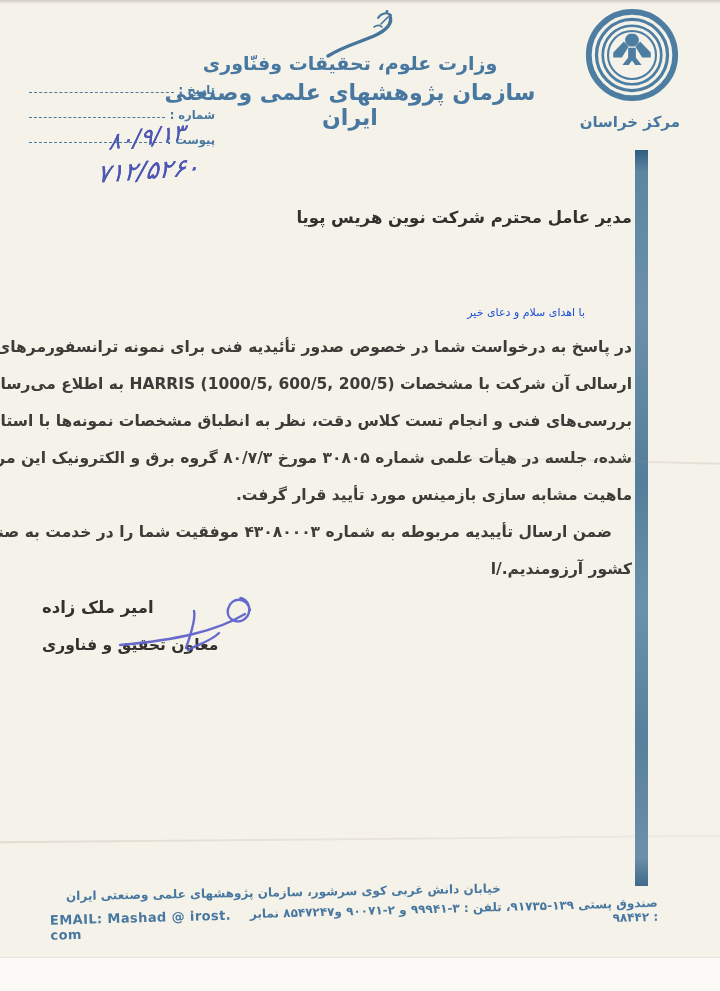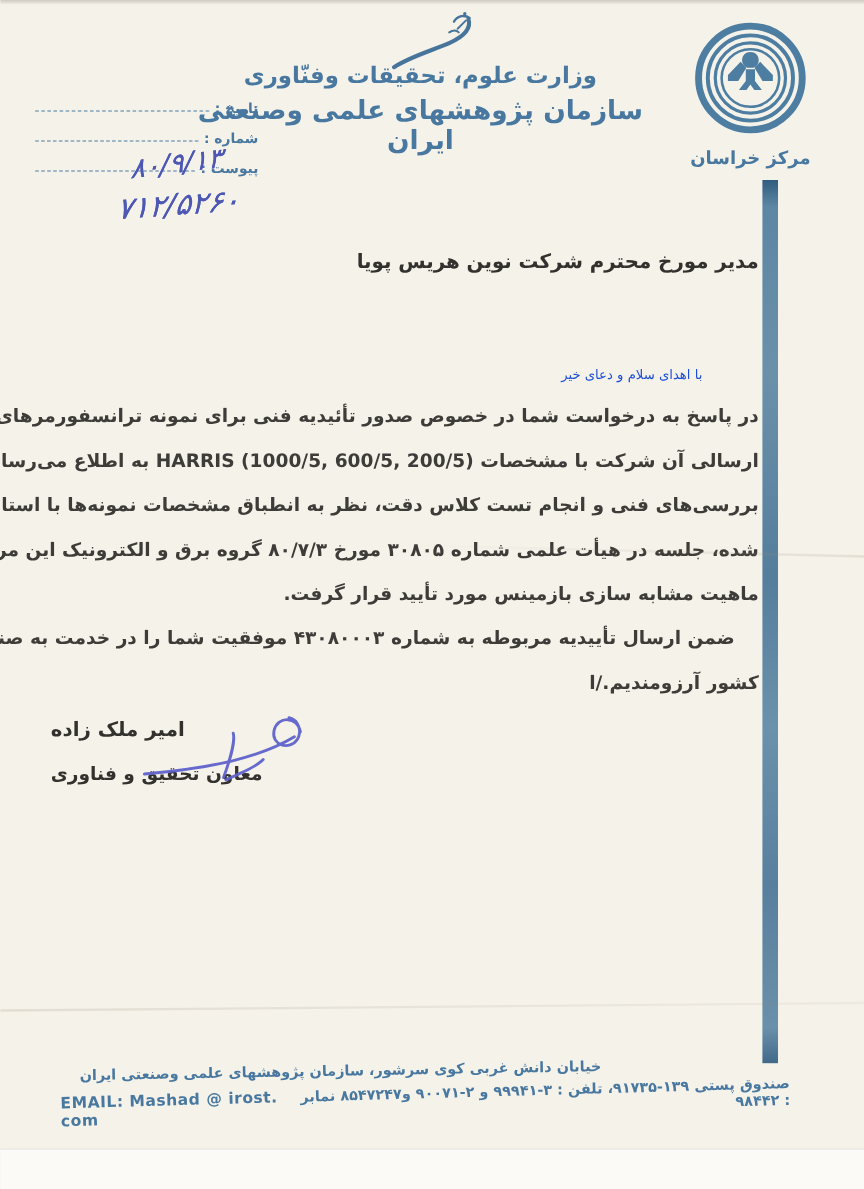--- a/index.html
+++ b/index.html
@@ -24,21 +24,21 @@
   
   .bismillah{position:absolute;top:8px;left:318px;width:84px;height:54px;}
 
   
   .org-block{position:absolute;top:52px;right:160px;width:420px;text-align:center;
     color:#4878a0;font-weight:bold;}
   .org-ministry{font-size:19px;letter-spacing:.5px;}
   .org-name{font-size:22px;margin-top:6px;letter-spacing:.3px;}
 
   
-  .logo-block{position:absolute;top:17px;right:40px;width:110px;text-align:center;}
+  .logo-block{position:absolute;top:7px;right:40px;width:110px;text-align:right;}
   .logo-center-label{margin-top:6px;color:#4878a0;font-size:15px;font-weight:bold;letter-spacing:1px;}
 
   
   .meta-block{position:absolute;top:72px;right:505px;width:188px;color:#4878a0;}
   .meta-row{display:flex;align-items:flex-end;height:25px;font-size:11.5px;font-weight:bold;}
   .meta-label{white-space:nowrap;}
   .dashline{flex:1;border-bottom:1.6px dashed #4a7ba3;margin:0 5px 4px 2px;height:12px;}
   .hand{position:absolute;color:#4d57b4;font-style:italic;direction:rtl;
     text-shadow:0 0 .4px #4d57b4;}
   .hand-date{top:52px;right:30px;font-size:23px;letter-spacing:5px;transform:rotate(-7deg) skewX(-8deg);}
@@ -131,21 +131,21 @@
       <span class="meta-label">پیوست :</span>
       <span class="dashline"></span>
     </div>
     <div class="hand hand-date">۸۰/۹/۱۳</div>
     <div class="hand hand-number">۷۱۲/۵۲۶۰</div>
   </div>
 
   <div class="vband"></div>
 
   <div class="recipient">
-    <div>مدیر مورخ محترم شرکت نوین هریس پویا</div>
+    <div>مدیر عامل محترم شرکت نوین هریس پویا</div>
   </div>
 
   <div class="salutation">با اهدای سلام و دعای خیر</div>
 
   <div class="body-block">
     <div class="bline">در پاسخ به درخواست شما در خصوص صدور تأئیدیه فنی برای نمونه ترانسفورمرهای</div>
     <div class="bline">ارسالی آن شرکت با مشخصات ⁦HARRIS (1000/5, 600/5, 200/5)⁩ به اطلاع می‌رساند بر اساس</div>
     <div class="bline">بررسی‌های فنی و انجام تست کلاس دقت، نظر به انطباق مشخصات نمونه‌ها با استانداردهای ارائه</div>
     <div class="bline">شده، جلسه در هیأت علمی شماره ۳۰۸۰۵ مورخ ۸۰/۷/۳ گروه برق و الکترونیک این مرکز با</div>
     <div class="bline no-j">ماهیت مشابه سازی بازمینس مورد تأیید قرار گرفت.</div>

